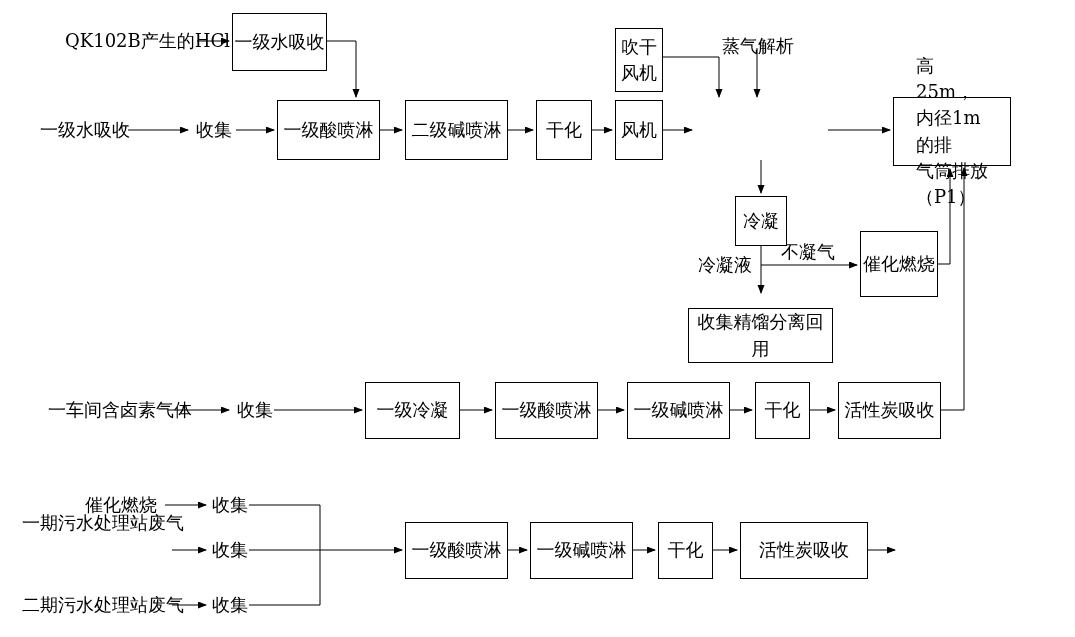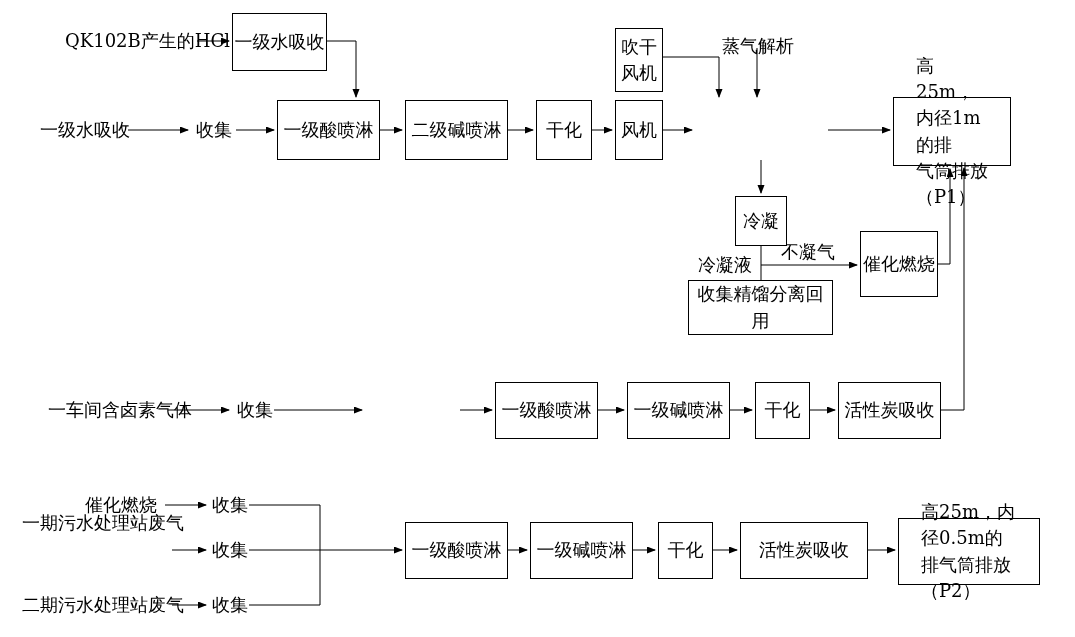--- a/index.html
+++ b/index.html
@@ -109,28 +109,27 @@
 风机</div>
 
   <div class="box" style="left:277px;top:100px;width:103px;height:60px">一级酸喷淋</div>
   <div class="box" style="left:405px;top:100px;width:103px;height:60px">二级碱喷淋</div>
   <div class="box" style="left:536px;top:100px;width:56px;height:60px">干化</div>
   <div class="box" style="left:615px;top:100px;width:48px;height:60px">风机</div>
   <div class="box align-left" style="left:893px;top:97px;width:118px;height:69px">高25m，内径1m的排
 气筒排放（P1）</div>
 
   <div class="box" style="left:735px;top:196px;width:52px;height:50px">冷凝</div>
-  <div class="box" style="left:688px;top:280px;width:145px;height:55px">收集精馏分离回用</div>
+  <div class="box" style="left:688px;top:308px;width:145px;height:55px">收集精馏分离回用</div>
   <div class="box" style="left:860px;top:231px;width:78px;height:66px">催化燃烧</div>
 
+  <div class="box" style="left:365px;top:382px;width:95px;height:57px">一级冷凝</div>
   <div class="box" style="left:495px;top:382px;width:103px;height:57px">一级酸喷淋</div>
   <div class="box" style="left:627px;top:382px;width:103px;height:57px">一级碱喷淋</div>
   <div class="box" style="left:755px;top:382px;width:55px;height:57px">干化</div>
   <div class="box" style="left:838px;top:382px;width:103px;height:57px">活性炭吸收</div>
 
   <div class="box" style="left:405px;top:522px;width:103px;height:57px">一级酸喷淋</div>
   <div class="box" style="left:530px;top:522px;width:103px;height:57px">一级碱喷淋</div>
   <div class="box" style="left:658px;top:522px;width:55px;height:57px">干化</div>
   <div class="box" style="left:740px;top:522px;width:128px;height:57px">活性炭吸收</div>
-  <div class="box align-left" style="left:898px;top:518px;width:142px;height:67px">高25m，内径0.5m的
-排气筒排放（P2）</div>
 
 </div>
 
 </body></html>

